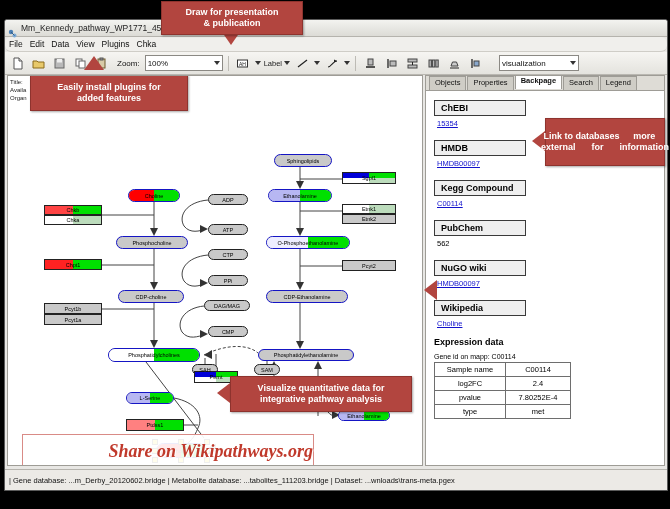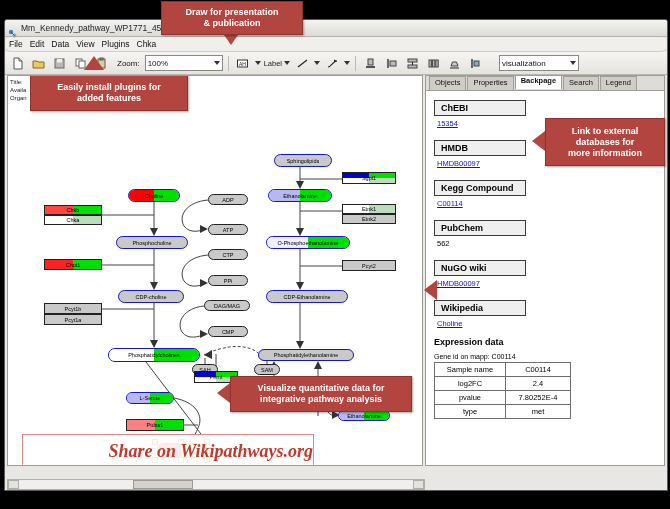--- a/index.html
+++ b/index.html
@@ -512,30 +512,33 @@
         </div>
       </div>
     </div>
 
     <div class="hscroll">
       <div class="hs-arrow" style="left:0"></div>
       <div class="thumb"></div>
       <div class="hs-arrow" style="right:0"></div>
     </div>
 
+    <div class="statusbar">
+      <span>| Gene database: ...m_Derby_20120602.bridge | Metabolite database: ...tabolites_111203.bridge | Dataset: ...wnloads\trans-meta.pgex</span>
+    </div>
   </div>
 
   <div class="callout" style="left:161px;top:1px;width:140px;height:32px;flex-direction:column">
     <span>Draw for presentation</span>
     <span>&amp; publication</span>
   </div>
   <div class="arwdown" style="left:222px;top:32px"></div>
 
   <div class="arwup" style="left:84px;top:56px"></div>
 
-  <div class="callout" style="left:545px;top:118px;width:118px;height:46px;flex-direction:column">
+  <div class="callout" style="left:545px;top:118px;width:118px;height:46px;flex-direction:row">
     <span>Link  to external</span>
     <span>databases  for</span>
     <span>more information</span>
   </div>
   <div class="arwleft" style="left:532px;top:131px"></div>
   <div class="arwleft" style="left:424px;top:280px"></div>
 </div>
 
 </body></html>

